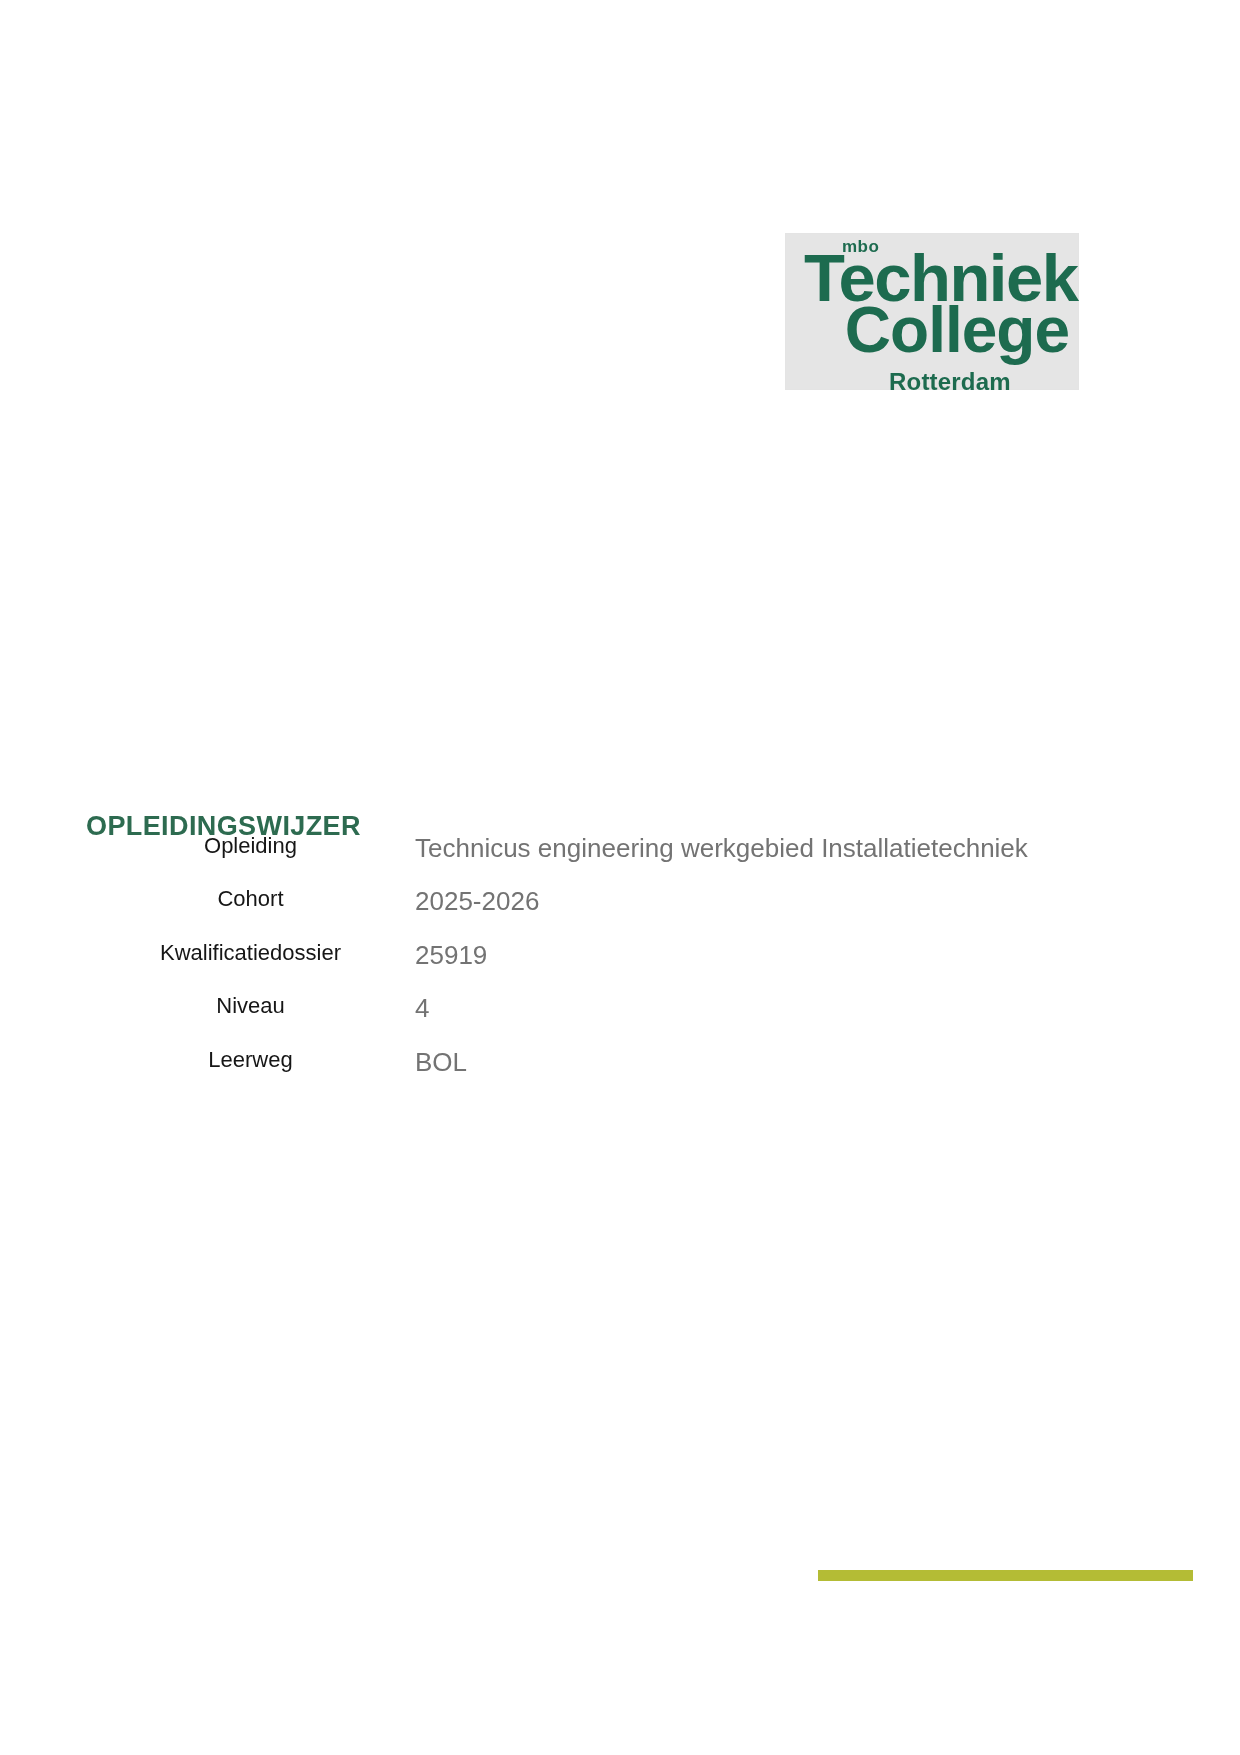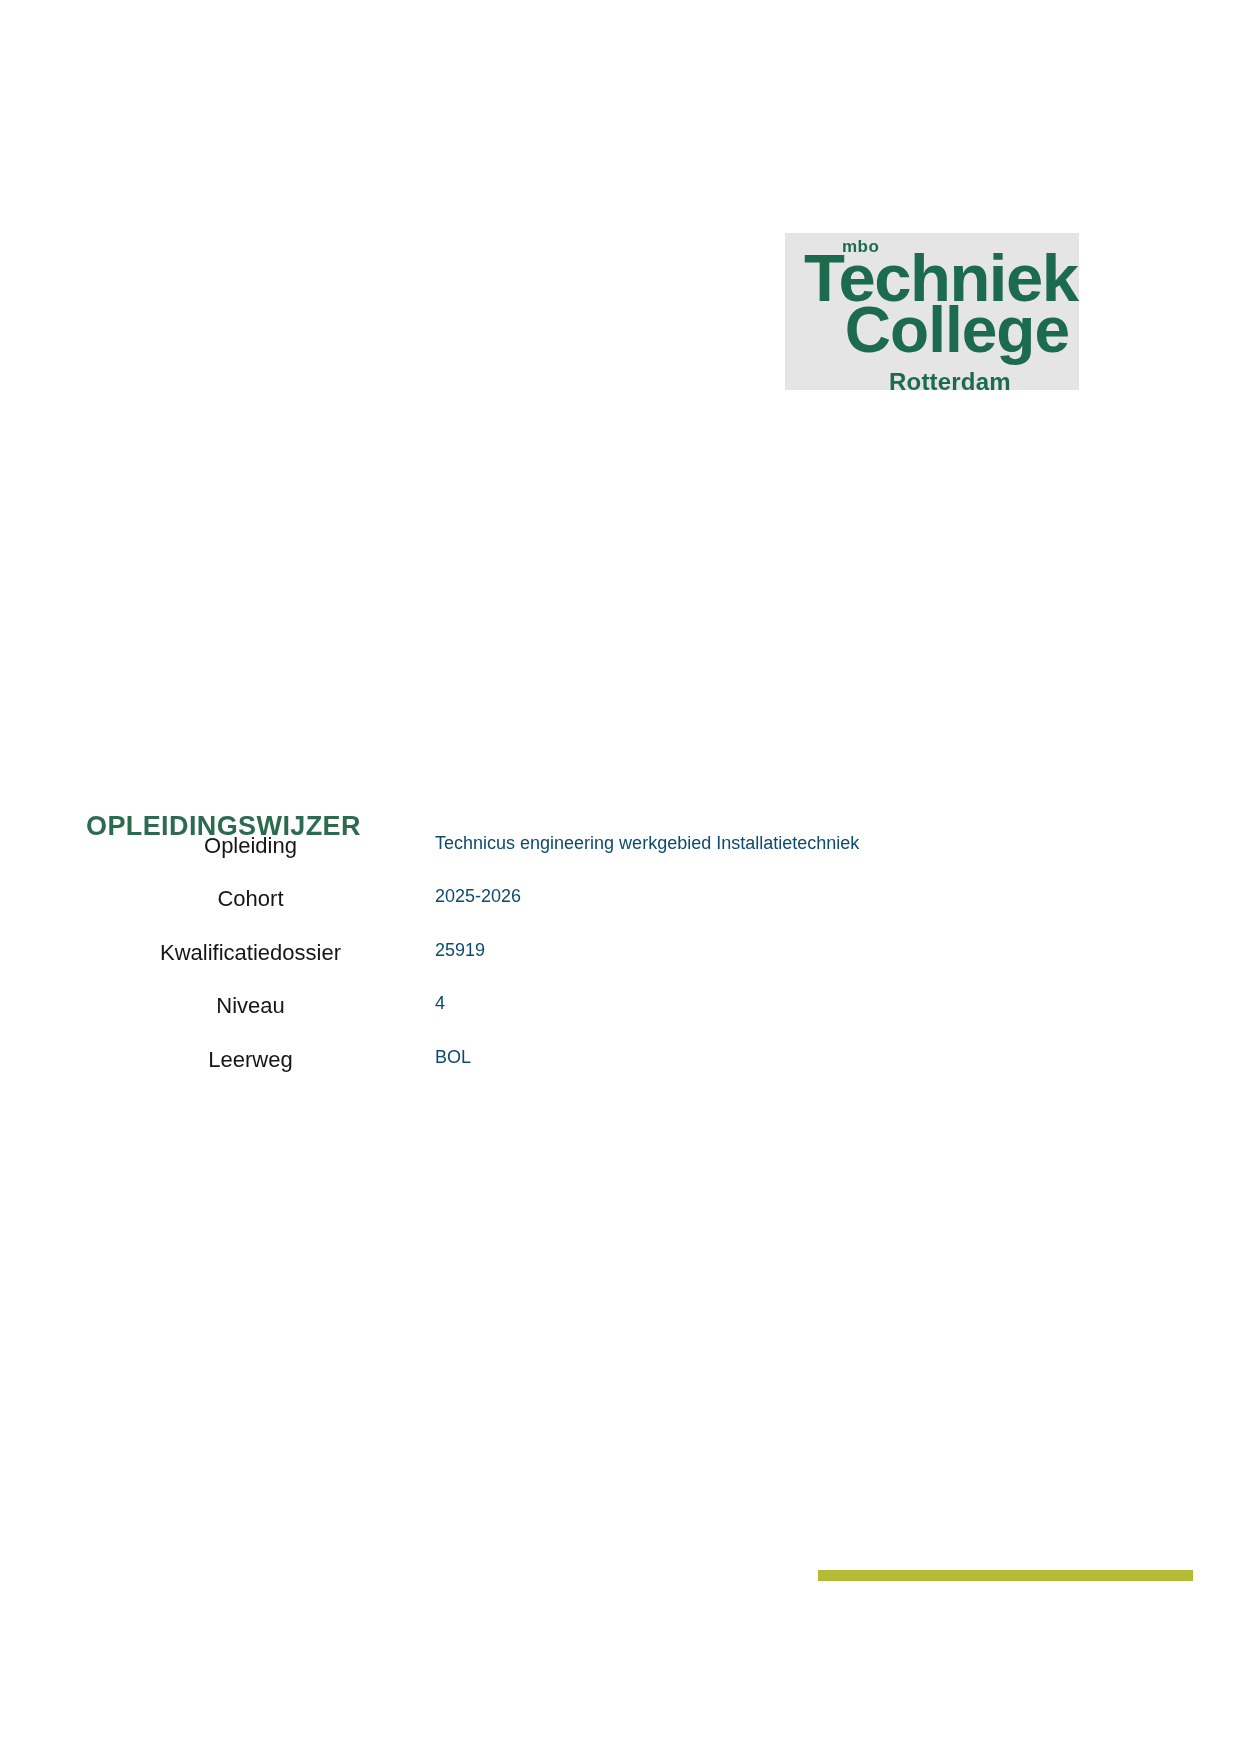--- a/index.html
+++ b/index.html
@@ -85,24 +85,23 @@
   }
   .detail-label {
     width: 329px;
     flex: 0 0 329px;
     font-size: 22px;
     color: #161616;
     line-height: 1.2;
     text-align: center;
   }
   .detail-value {
-    font-size: 18px;
-    color: #0c4a6e;
+    font-size: 26px;
+    color: #737373;
     line-height: 1.2;
-    margin-left: 20px;
   }
 
   
   .accent-bar {
     position: absolute;
     left: 818px;
     top: 1570px;
     width: 375px;
     height: 11px;
   }

